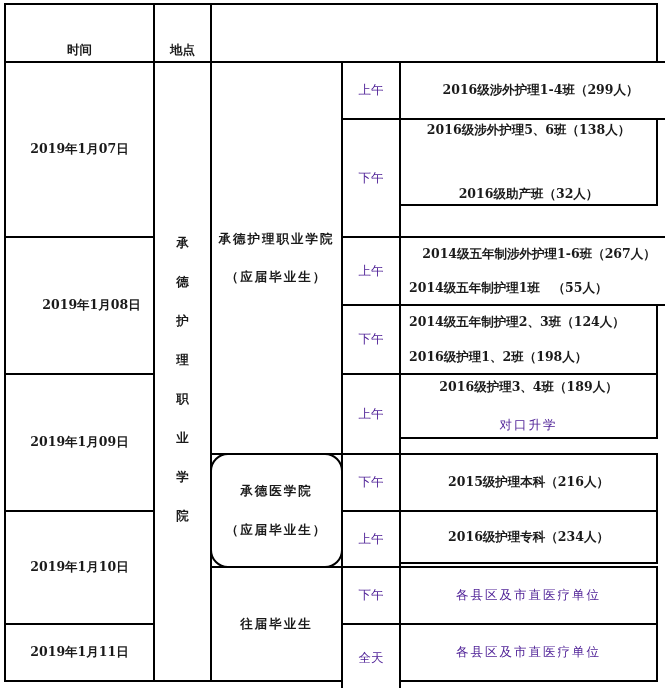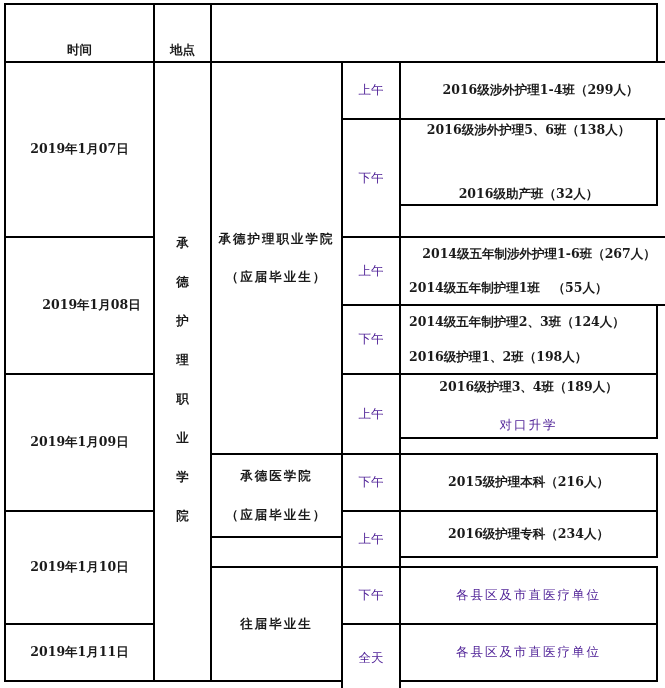--- a/index.html
+++ b/index.html
@@ -57,21 +57,21 @@
     <span class="vchar" style="top:369px;">业</span>
     <span class="vchar" style="top:408px;">学</span>
     <span class="vchar" style="top:447px;">院</span>
   </div>
 
   <div class="cell" style="left:210px; top:61px; width:133px; height:394px;">
     <span class="txt sp">承德护理职业学院</span>
     <div class="gap-l"></div>
     <span class="txt sp">（应届毕业生）</span>
   </div>
-  <div class="cell" style="left:210px; top:453px; width:133px; height:85px;">
+  <div class="cell" style="left:210px; top:453px; width:133px; height:115px;border-radius:18px;">
     <span class="txt sp">承德医学院</span>
     <div class="gap-l"></div>
     <span class="txt sp">（应届毕业生）</span>
   </div>
   <div class="cell" style="left:210px; top:566px; width:133px; height:116px;text-align:center;">
     <span class="txt sp">往届毕业生</span>
   </div>
 
   <div class="cell" style="left:341px; top:61px; width:60px; height:59px;">
     <span class="txt light">上午</span>
@@ -121,21 +121,21 @@
     <span class="txt" style="align-self:flex-start; margin-left:8px;">2016级护理1、2班（198人）</span>
   </div>
   <div class="cell" style="left:399px; top:373px; width:259px; height:66px;">
     <span class="txt">2016级护理3、4班（189人）</span>
     <div class="gap-l"></div>
     <span class="txt sp light">对口升学</span>
   </div>
   <div class="cell" style="left:399px; top:453px; width:259px; height:59px;">
     <span class="txt">2015级护理本科（216人）</span>
   </div>
-  <div class="cell" style="left:399px; top:510px; width:259px; height:48px;">
+  <div class="cell" style="left:399px; top:510px; width:259px; height:54px;">
     <span class="txt">2016级护理专科（234人）</span>
   </div>
   <div class="cell" style="left:399px; top:566px; width:259px; height:59px;">
     <span class="txt sp light">各县区及市直医疗单位</span>
   </div>
   <div class="cell" style="left:399px; top:623px; width:259px; height:59px;">
     <span class="txt sp light">各县区及市直医疗单位</span>
   </div>
 
 </div>

